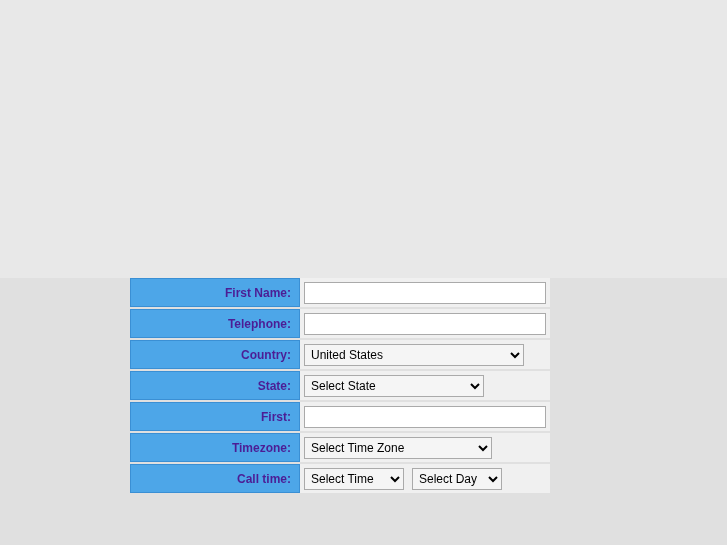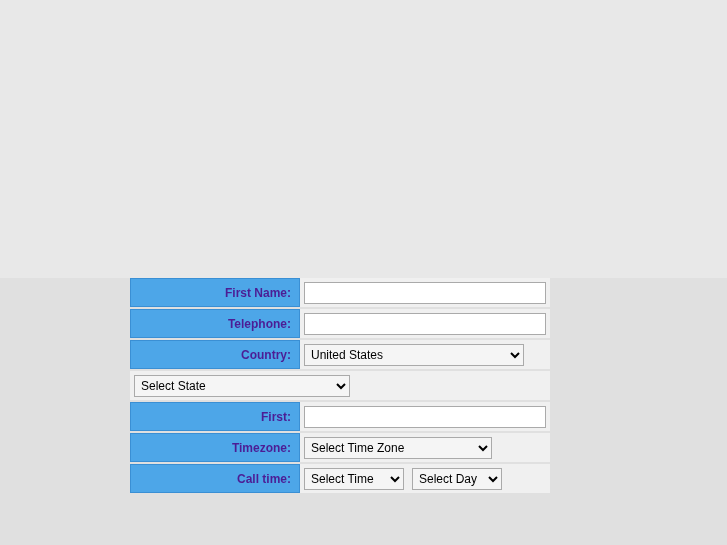--- a/index.html
+++ b/index.html
@@ -74,21 +74,21 @@
       border: 1px solid #aaa;
       background: #f5f5f5;
       padding: 1px 2px;
     }
 
     .select-country {
       width: 220px;
     }
 
     .select-state {
-      width: 216px;
+      width: 180px;
     }
 
     .select-timezone {
       width: 188px;
     }
 
     .select-time {
       width: 100px;
       margin-right: 4px;
     }
@@ -129,20 +129,21 @@
   <div class="form-row">
     <div class="form-label">Country:</div>
     <div class="form-field">
       <select class="select-country">
         <option>United States</option>
       </select>
     </div>
   </div>
 
   <div class="form-row">
+    <div class="form-label">State:</div>
     <div class="form-field">
       <select class="select-state">
         <option>Select State</option>
       </select>
     </div>
   </div>
 
   <div class="form-row">
     <div class="form-label">First:</div>
     <div class="form-field">

